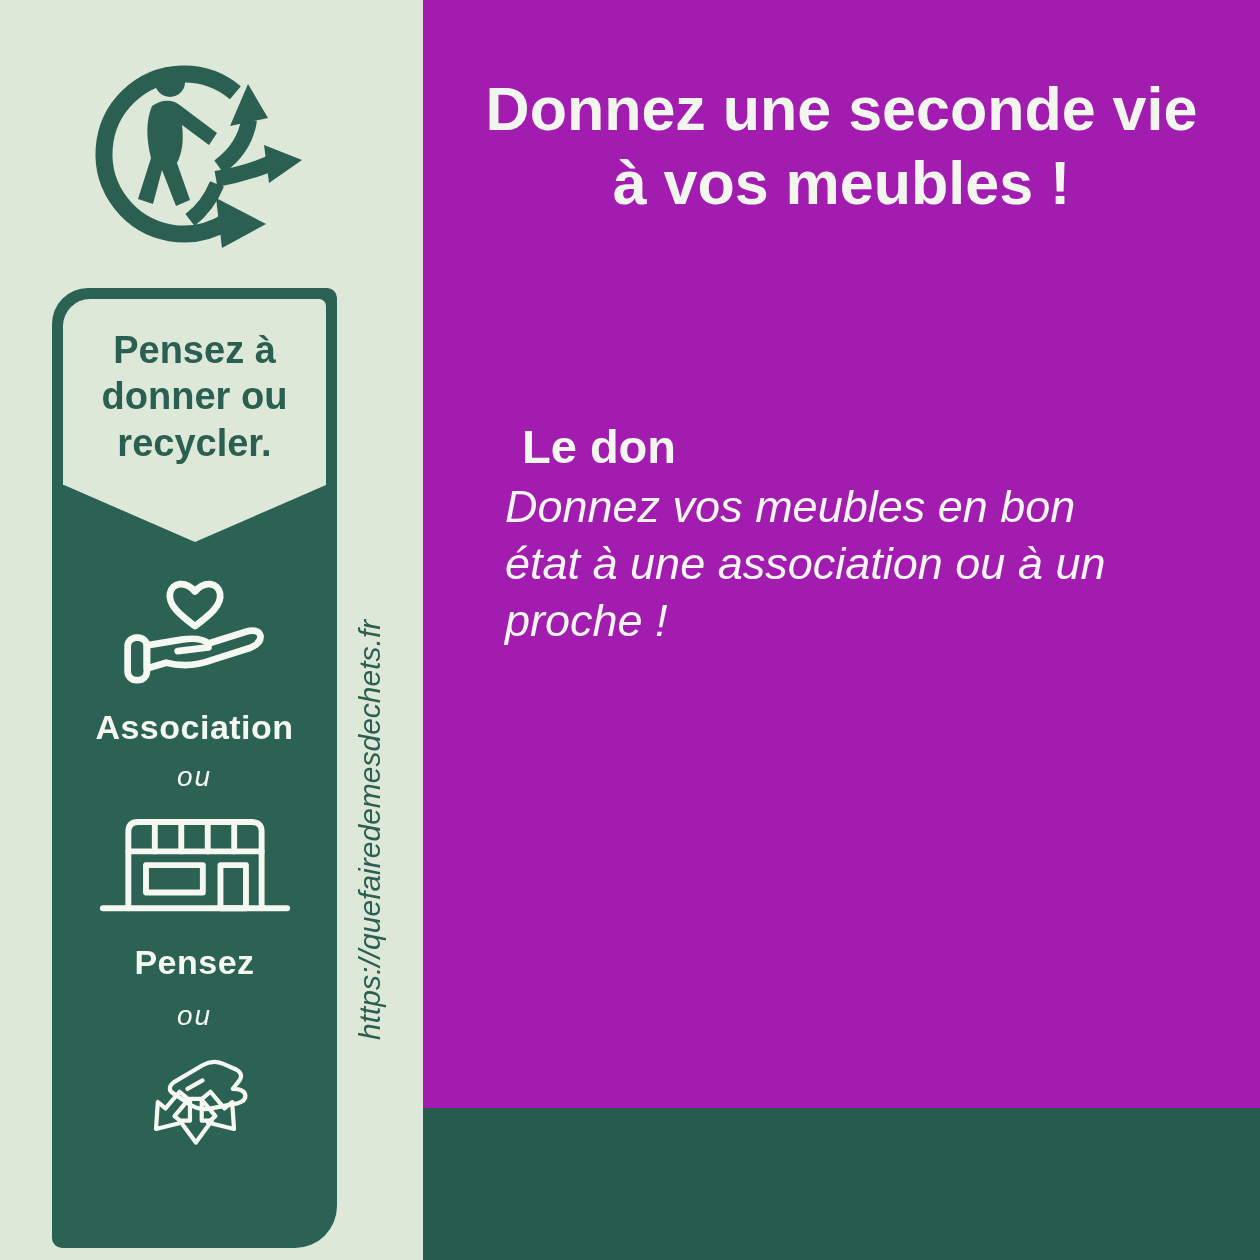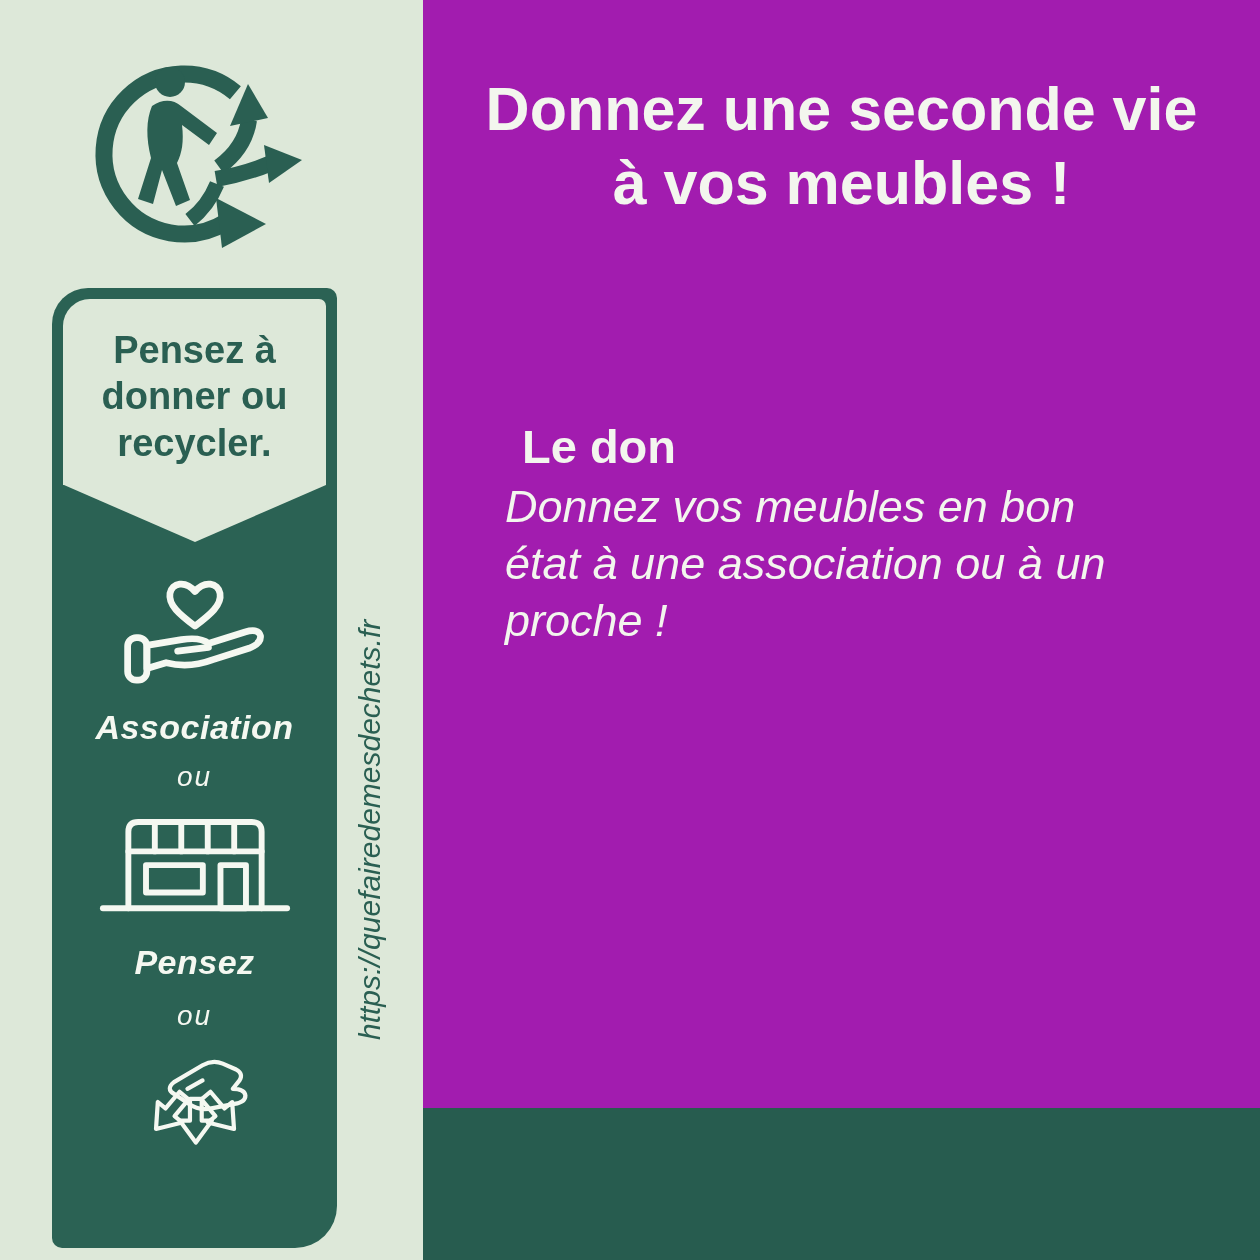--- a/index.html
+++ b/index.html
@@ -15,21 +15,21 @@
         background:#2b6254;border-radius:36px 10px 42px 10px;}
 
   .badge{position:absolute;left:11px;top:11px;width:263px;}
   .badge-box{height:186px;background:#dde8d9;border-radius:27px 7px 0 0;}
   .badge-point{width:0;height:0;margin:0 auto;
         border-left:131.5px solid transparent;border-right:131.5px solid transparent;
         border-top:57px solid #dde8d9;}
   .badge-text{position:absolute;left:0;top:28px;width:100%;text-align:center;
         color:#2a5f52;font-weight:bold;font-size:38px;line-height:1.22;white-space:pre-line;}
 
-  .card-item{position:absolute;left:0;width:100%;text-align:center;color:#f5f8f1;font-style:italic;}
+  .card-item{position:absolute;left:0;width:100%;text-align:center;color:#f5f8f1;}
   .opt-label{font-weight:bold;font-size:34px;letter-spacing:.5px;}
   .opt-sep{font-style:italic;font-size:28px;letter-spacing:2px;}
   .icon-wrap{display:flex;justify-content:center;}
 
   .site-url{position:absolute;left:340px;top:500px;width:60px;height:660px;
         display:flex;align-items:center;justify-content:center;
         writing-mode:vertical-rl;transform:rotate(180deg);
         font-style:italic;font-size:30px;color:#2a5f52;}
 
   

